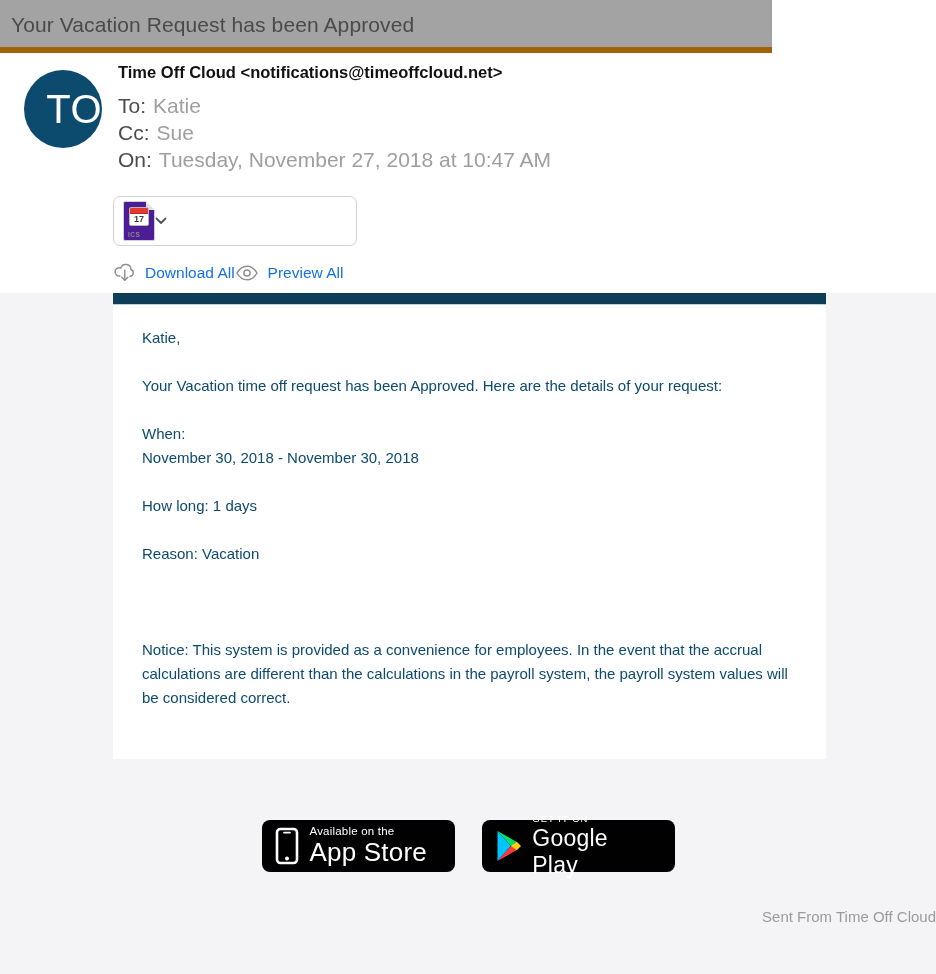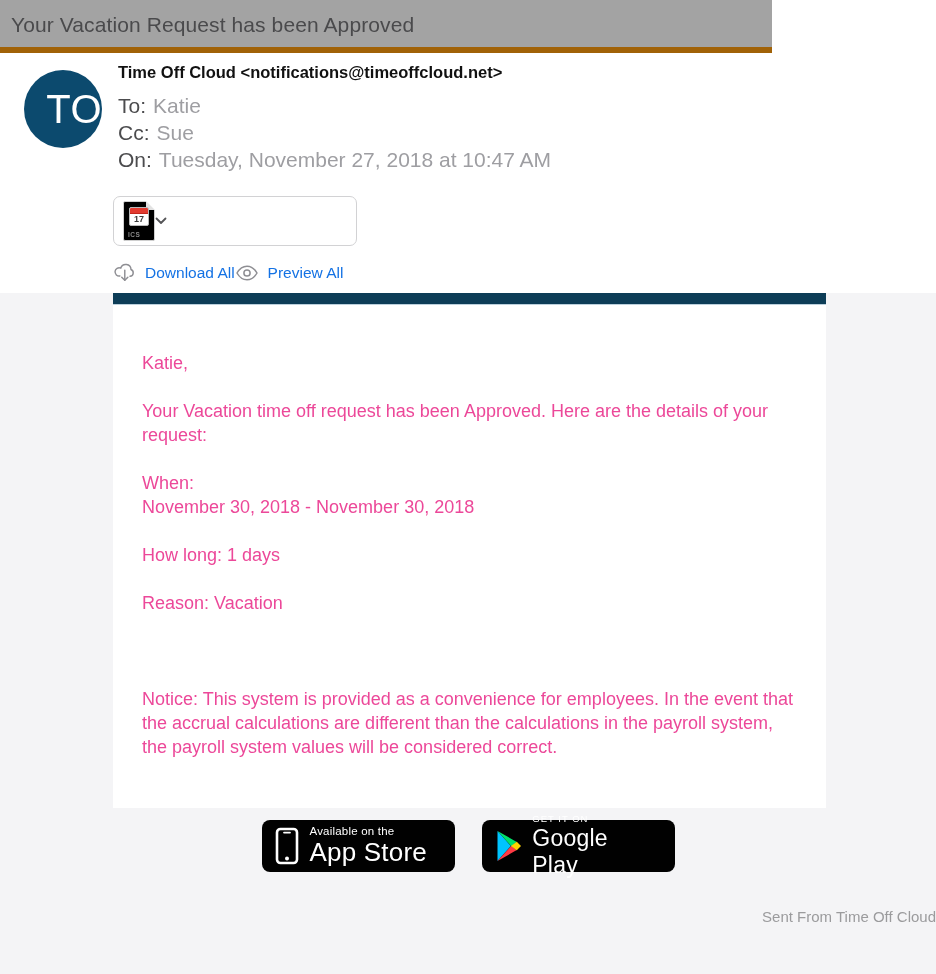--- a/index.html
+++ b/index.html
@@ -71,21 +71,21 @@
     border: 1px solid #d2d2d4;
     border-radius: 7px;
     display: flex;
     align-items: center;
     padding: 0 12px 0 9px;
     cursor: default;
   }
   .ics-icon {
     position: relative;
     width: 32px; height: 40px;
-    background: #000000;
+    background: #4c1d95;
     border: 1px solid #cfcfcf;
     border-radius: 2px;
     flex: 0 0 auto;
   }
   .ics-fold {
     position: absolute;
     top: -1px; right: -1px;
     width: 0; height: 0;
     border-bottom: 9px solid #e2e2e2;
     border-right: 9px solid #ffffff;
@@ -170,24 +170,24 @@
     left: 113px; top: 0;
     width: 713px;
   }
   .email-card-bar {
     height: 12px;
     background: #0d3d57;
     border-bottom: 1px solid #bcd0dc;
   }
   .email-card-body {
     background: #ffffff;
-    padding: 46px 29px 49px 29px;
-    font-size: 18px;
+    padding: 21px 29px 49px 29px;
+    font-size: 15px;
     line-height: 24px;
-    color: #ec4899;
+    color: #0c4a6e;
   }
   .email-card-body p { margin: 0; }
   .para-gap { margin-top: 24px !important; }
   .notice-gap { margin-top: 72px !important; }
 
   
   .badges-row {
     position: absolute;
     left: 0; top: 527px;
     width: 936px;

